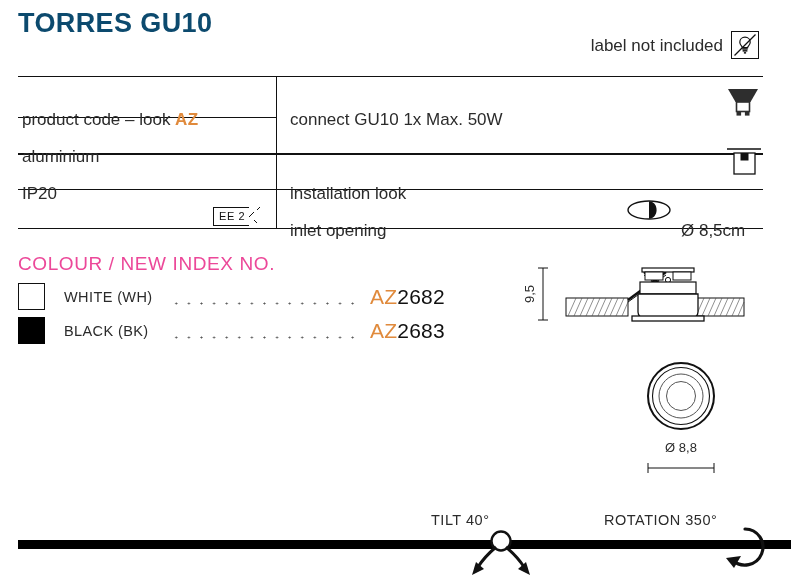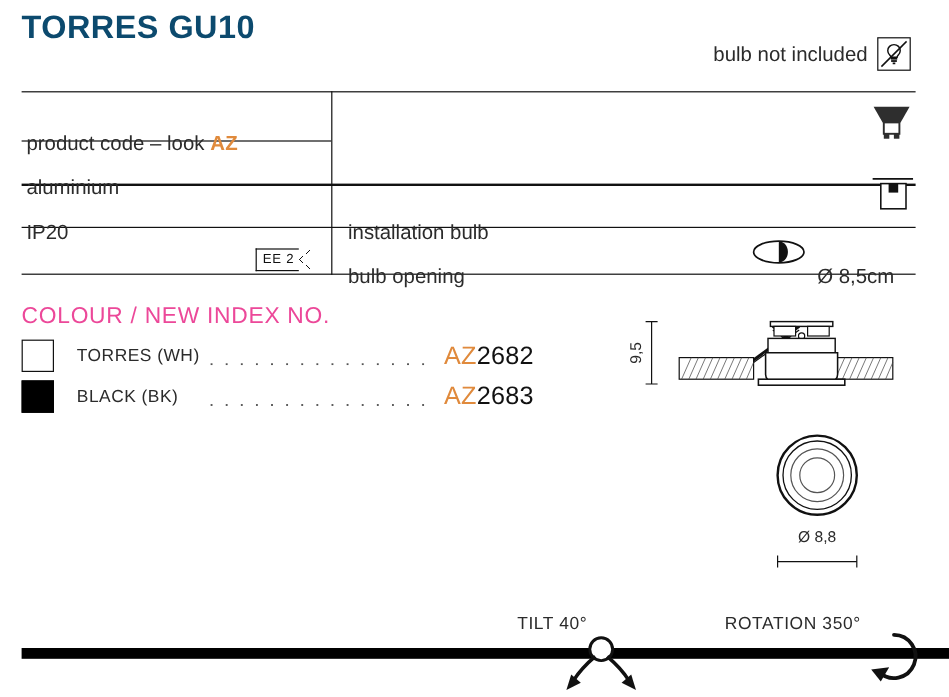--- a/index.html
+++ b/index.html
@@ -103,21 +103,21 @@
   #tilt-graphic { position: absolute; left: 463px; top: 525px; }
   #rotation-graphic { position: absolute; left: 722px; top: 524px; }
 </style>
 </head>
 <body>
 
 <div id="sheet">
 
   <div id="title">TORRES GU10</div>
 
-  <div id="bulb-note">bulb not included</div>
+  <div id="bulb-note">label not included</div>
 
   <div id="bulb-icon-box">
     <svg width="26" height="26" viewBox="0 0 26 26">
       <path d="M13 5.2c-3.0 0-5.2 2.2-5.2 5.0 0 1.9 1.0 3.0 1.8 3.9 0.5 0.6 0.8 1.0 0.8 1.6h5.2c0-0.6 0.3-1.0 0.8-1.6 0.8-0.9 1.8-2.0 1.8-3.9 0-2.8-2.2-5.0-5.2-5.0z" fill="#fff" stroke="#111" stroke-width="1.2"></path>
       <rect x="10.3" y="16.2" width="5.4" height="1.5" fill="#111"></rect>
       <rect x="10.6" y="18.1" width="4.8" height="1.5" fill="#111"></rect>
       <path d="M11.9 20.1h2.2v1.5h-2.2z" fill="#111"></path>
       <line x1="2.5" y1="23.5" x2="23.5" y2="2.5" stroke="#111" stroke-width="1.3"></line>
     </svg>
   </div>
@@ -137,22 +137,23 @@
     <span>product code – look </span><span class="accent">AZ</span>
   </div>
   <div class="cell" style="left:22px; top:128px;">aluminium</div>
   <div class="cell" style="left:22px; top:165px;">IP20</div>
 
   <div id="ee-badge">
     <span class="body">EE 2</span>
     <span class="tip"></span>
   </div>
 
-  <div class="cell" style="left:290px; top:165px;">installation bulb</div>
-  <div class="cell" style="left:290px; top:202px;">bulb opening</div>
+  <div class="cell" style="left:290px; top:91px;">connect GU10 1x Max. 50W</div>
+  <div class="cell" style="left:290px; top:165px;">installation look</div>
+  <div class="cell" style="left:290px; top:202px;">inlet opening</div>
   <div class="cell" style="left:681px; top:202px;">Ø 8,5cm</div>
 
   <div style="position:absolute; left:723px; top:82px;">
     <svg width="40" height="40" viewBox="0 0 40 40">
       <path d="M5 7h30l-7.5 13h-15z" fill="#2e2e2e"></path>
       <rect x="13.5" y="20" width="13" height="9.5" fill="#fff" stroke="#2e2e2e" stroke-width="1.6"></rect>
       <rect x="13.5" y="29" width="4.6" height="4.6" fill="#2e2e2e"></rect>
       <rect x="21.9" y="29" width="4.6" height="4.6" fill="#2e2e2e"></rect>
     </svg>
   </div>
@@ -169,21 +170,21 @@
     <svg width="46" height="22" viewBox="0 0 46 22">
       <ellipse cx="23" cy="11" rx="21" ry="9" fill="#fff" stroke="#111" stroke-width="1.4"></ellipse>
       <path d="M23 2.3c4.4 0 7.6 3.9 7.6 8.7S27.4 19.7 23 19.7z" fill="#111"></path>
     </svg>
   </div>
 
   <div id="colour-heading">COLOUR / NEW INDEX NO.</div>
 
   <div class="colour-row" style="top:283px;">
     <span class="swatch white"></span>
-    <span class="colour-name">TORRES (WH)</span>
+    <span class="colour-name">WHITE (WH)</span>
     <span class="leader"></span>
     <span class="code"><span class="pfx">AZ</span><span>2682</span></span>
   </div>
 
   <div class="colour-row" style="top:317px;">
     <span class="swatch black"></span>
     <span class="colour-name">BLACK (BK)</span>
     <span class="leader"></span>
     <span class="code"><span class="pfx">AZ</span><span>2683</span></span>
   </div>

